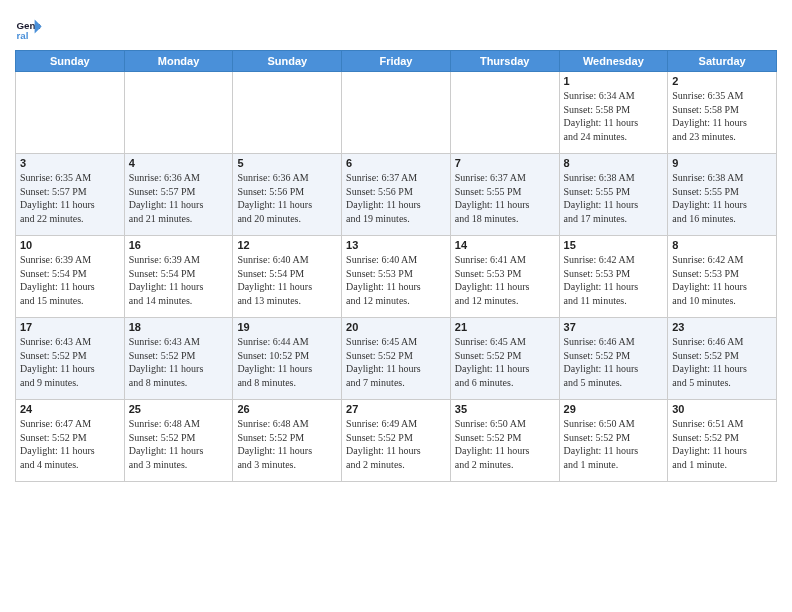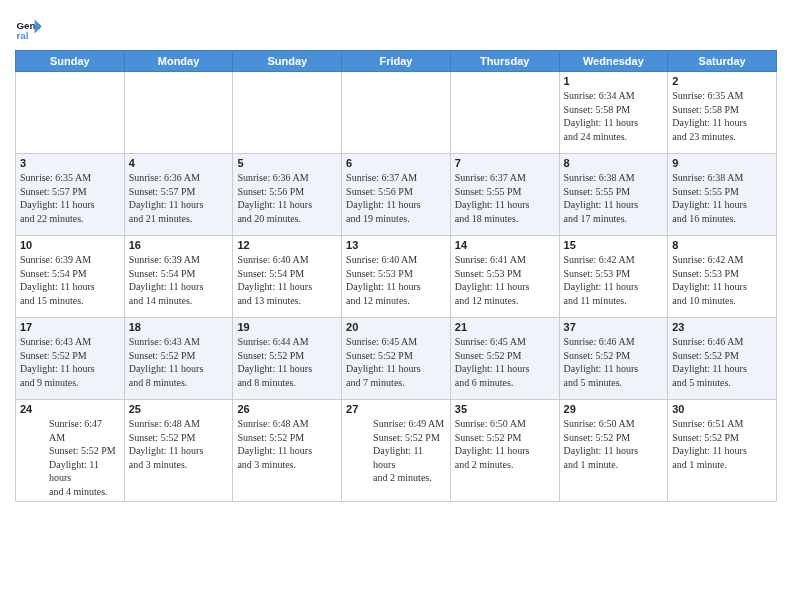--- a/index.html
+++ b/index.html
@@ -265,21 +265,21 @@
           <td>
             <span class="day-num">18</span>
             <div class="day-info" style="white-space: pre-line;">Sunrise: 6:43 AM
 Sunset: 5:52 PM
 Daylight: 11 hours
 and 8 minutes.</div>
           </td>
           <td>
             <span class="day-num">19</span>
             <div class="day-info" style="white-space: pre-line;">Sunrise: 6:44 AM
-Sunset: 5:52 PM
+Sunset: 10:52 PM
 Daylight: 11 hours
 and 8 minutes.</div>
           </td>
           <td>
             <span class="day-num">20</span>
             <div class="day-info" style="white-space: pre-line;">Sunrise: 6:45 AM
 Sunset: 5:52 PM
 Daylight: 11 hours
 and 7 minutes.</div>
           </td>
@@ -301,42 +301,42 @@
             <span class="day-num">23</span>
             <div class="day-info" style="white-space: pre-line;">Sunrise: 6:46 AM
 Sunset: 5:52 PM
 Daylight: 11 hours
 and 5 minutes.</div>
           </td>
         </tr>
         <tr>
           <td>
             <span class="day-num">24</span>
-            <div class="day-info" style="white-space: pre-line; margin-left: 29px;">Sunrise: 6:47 AM
+            <div class="day-info" style="white-space: pre-line;">Sunrise: 6:47 AM
 Sunset: 5:52 PM
 Daylight: 11 hours
 and 4 minutes.</div>
           </td>
           <td>
             <span class="day-num">25</span>
             <div class="day-info" style="white-space: pre-line;">Sunrise: 6:48 AM
 Sunset: 5:52 PM
 Daylight: 11 hours
 and 3 minutes.</div>
           </td>
           <td>
             <span class="day-num">26</span>
             <div class="day-info" style="white-space: pre-line;">Sunrise: 6:48 AM
 Sunset: 5:52 PM
 Daylight: 11 hours
 and 3 minutes.</div>
           </td>
           <td>
             <span class="day-num">27</span>
-            <div class="day-info" style="white-space: pre-line; margin-left: 27px;">Sunrise: 6:49 AM
+            <div class="day-info" style="white-space: pre-line;">Sunrise: 6:49 AM
 Sunset: 5:52 PM
 Daylight: 11 hours
 and 2 minutes.</div>
           </td>
           <td>
             <span class="day-num">35</span>
             <div class="day-info" style="white-space: pre-line;">Sunrise: 6:50 AM
 Sunset: 5:52 PM
 Daylight: 11 hours
 and 2 minutes.</div>

